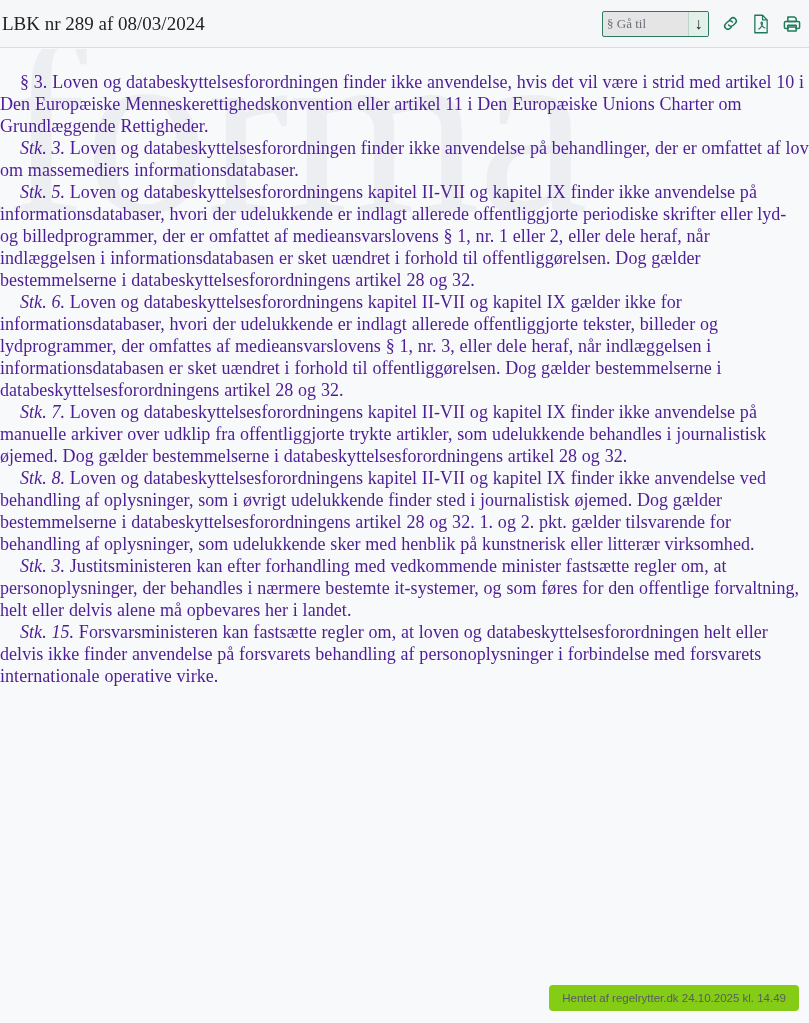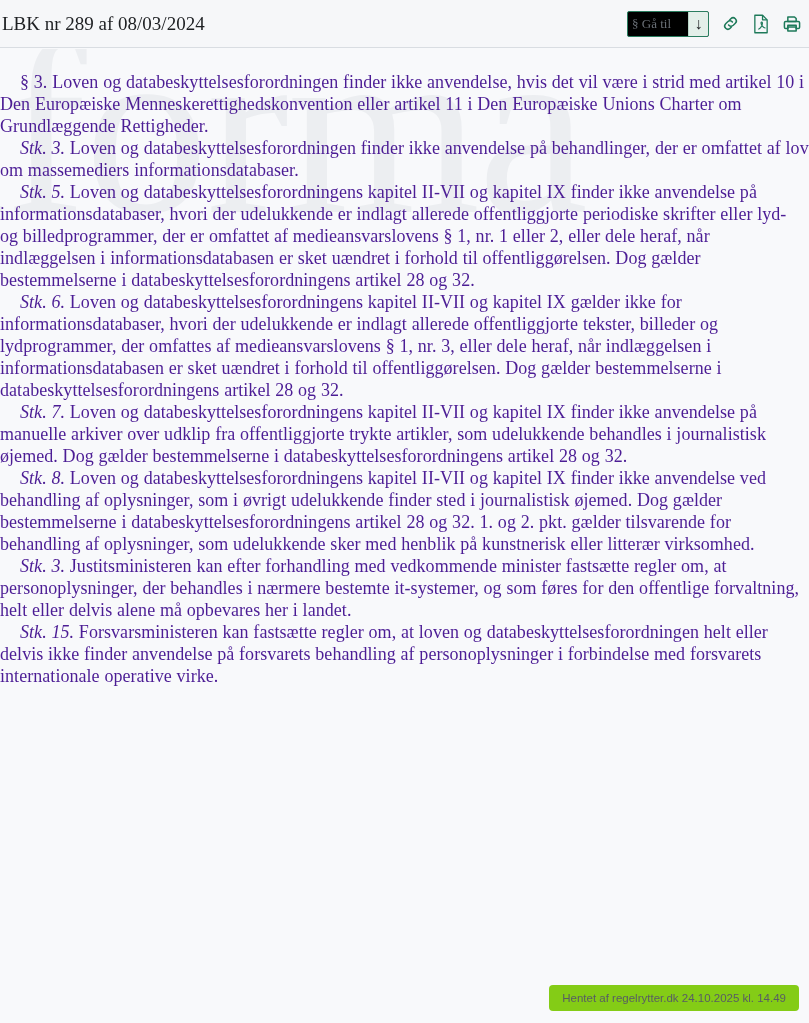--- a/index.html
+++ b/index.html
@@ -66,24 +66,24 @@
   }
   .topbar-spacer { flex: 1 1 auto; }
   .topbar-tools {
     display: flex;
     align-items: center;
     gap: 11px;
     margin-right: 7px;
   }
 
   .goto-select {
-    width: 82px;
+    width: 107px;
     height: 26px;
     border: 1px solid #2a7d5f;
-    background: #000000;
+    background: #e5e5e5;
     border-radius: 2px;
     display: flex;
     align-items: stretch;
     box-sizing: border-box;
     overflow: hidden;
   }
   .goto-label {
     flex: 1 1 auto;
     display: flex;
     align-items: center;

